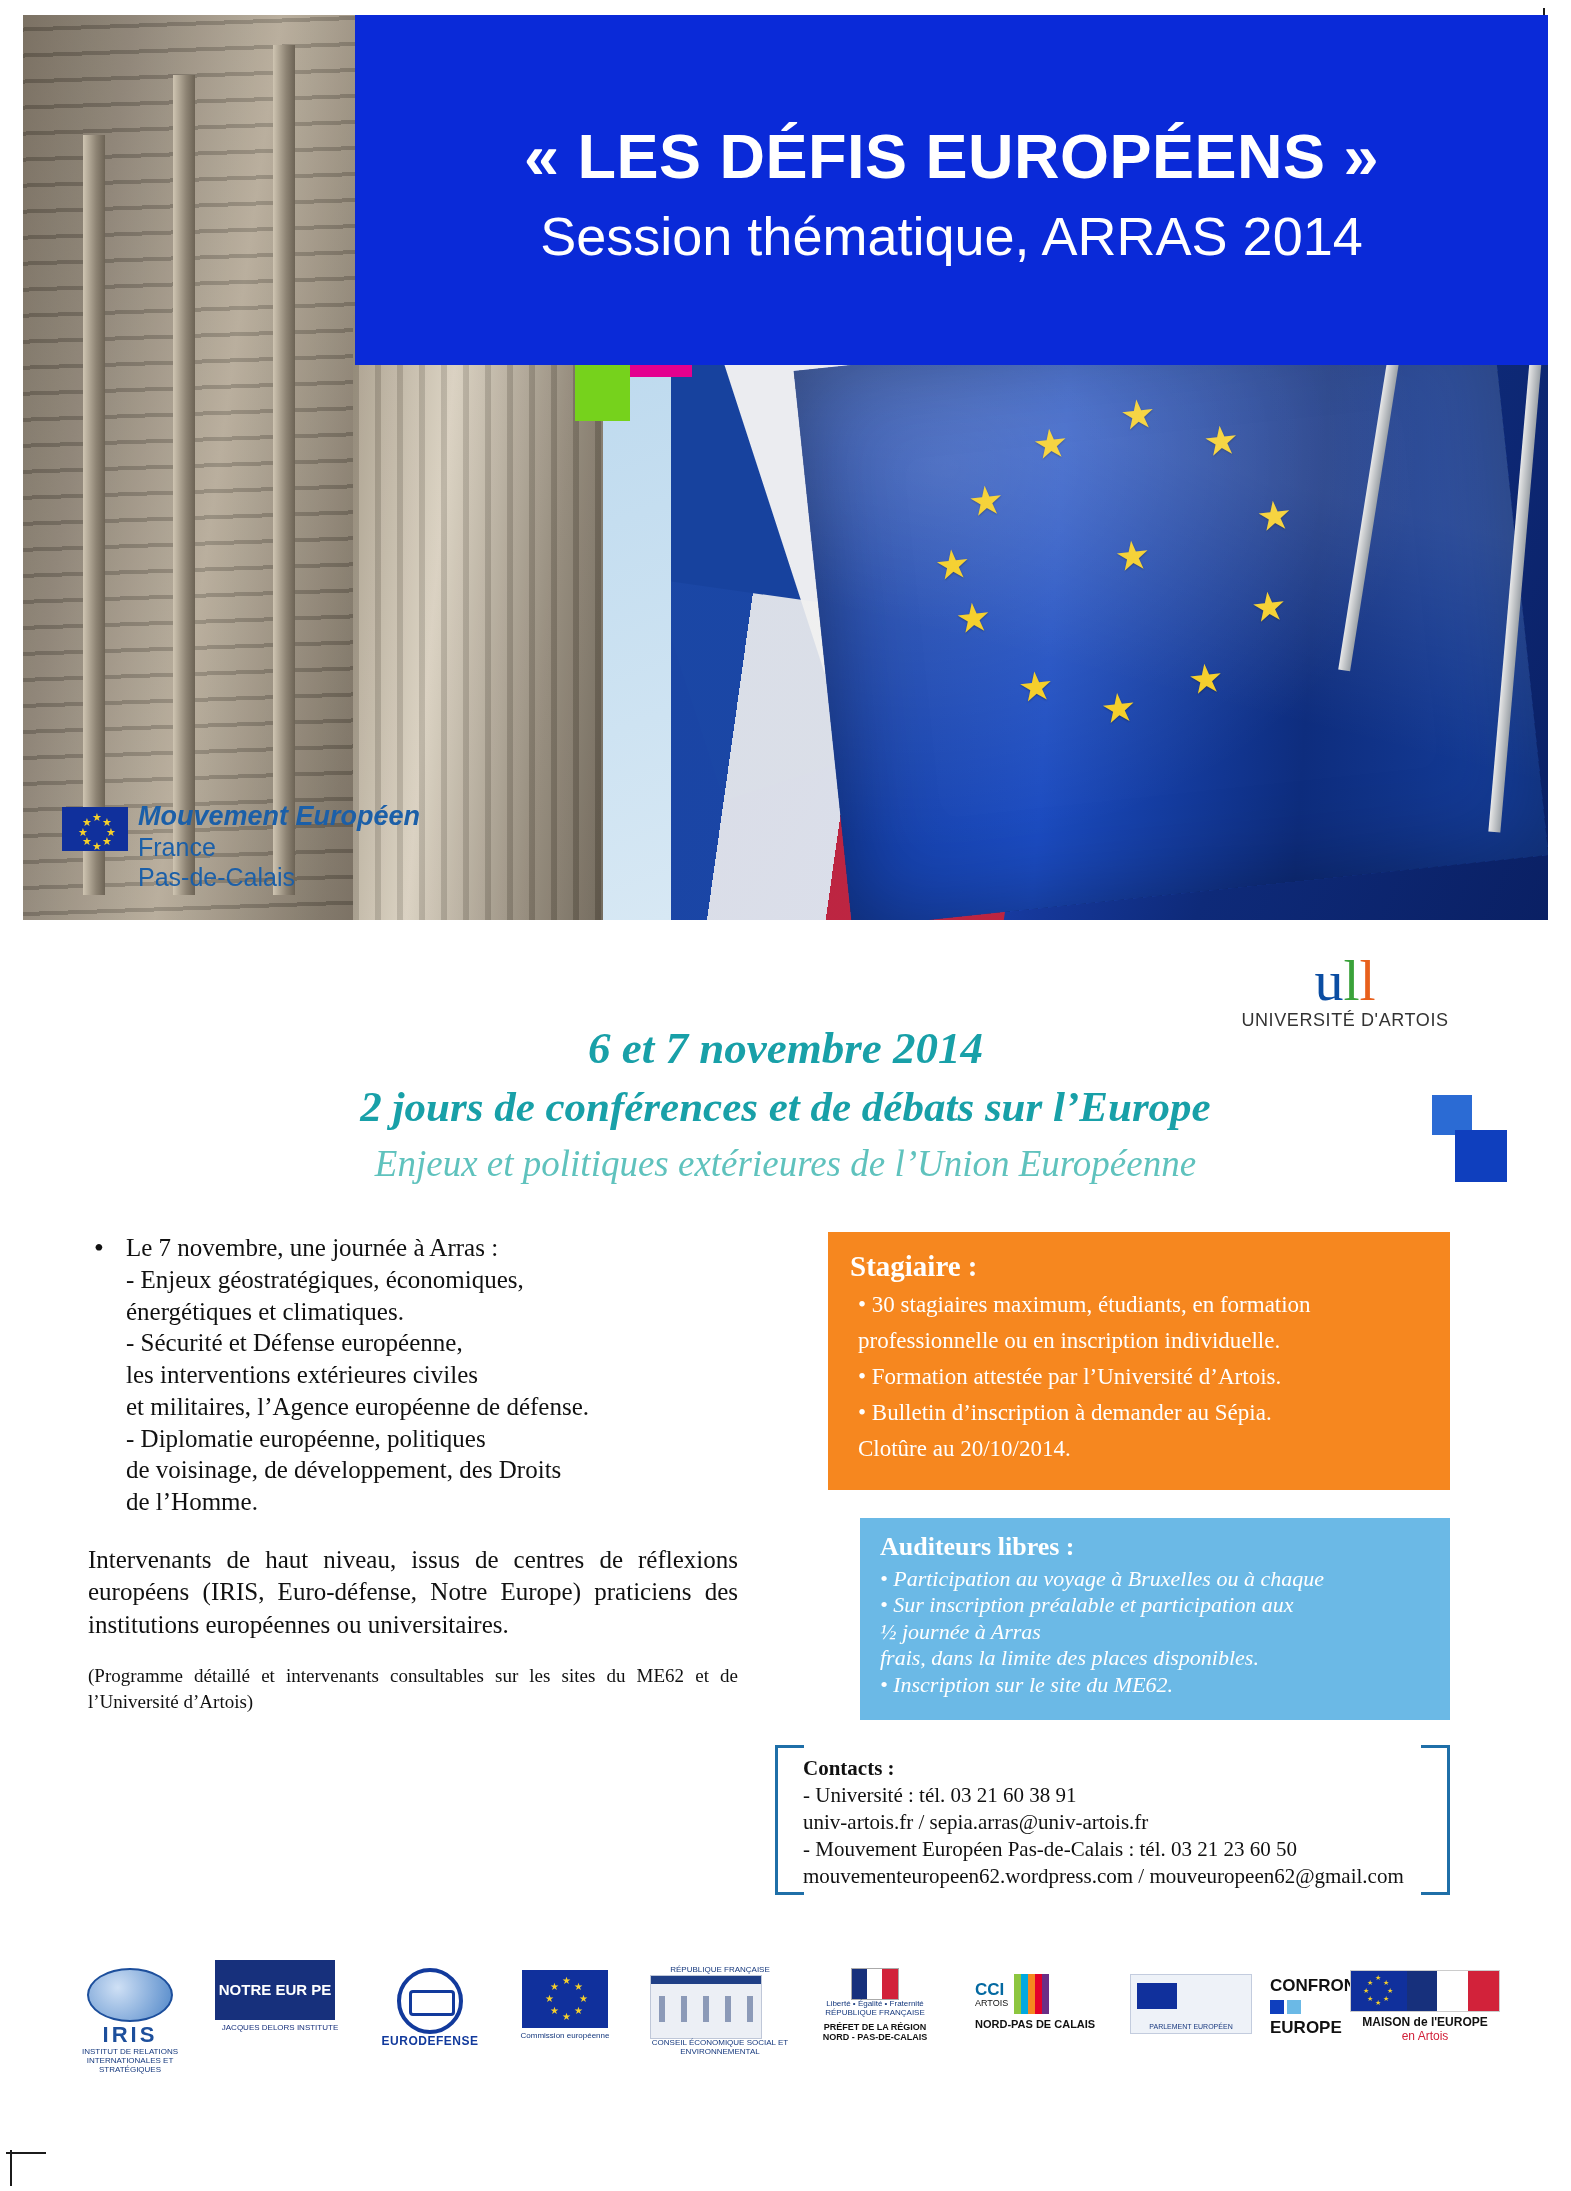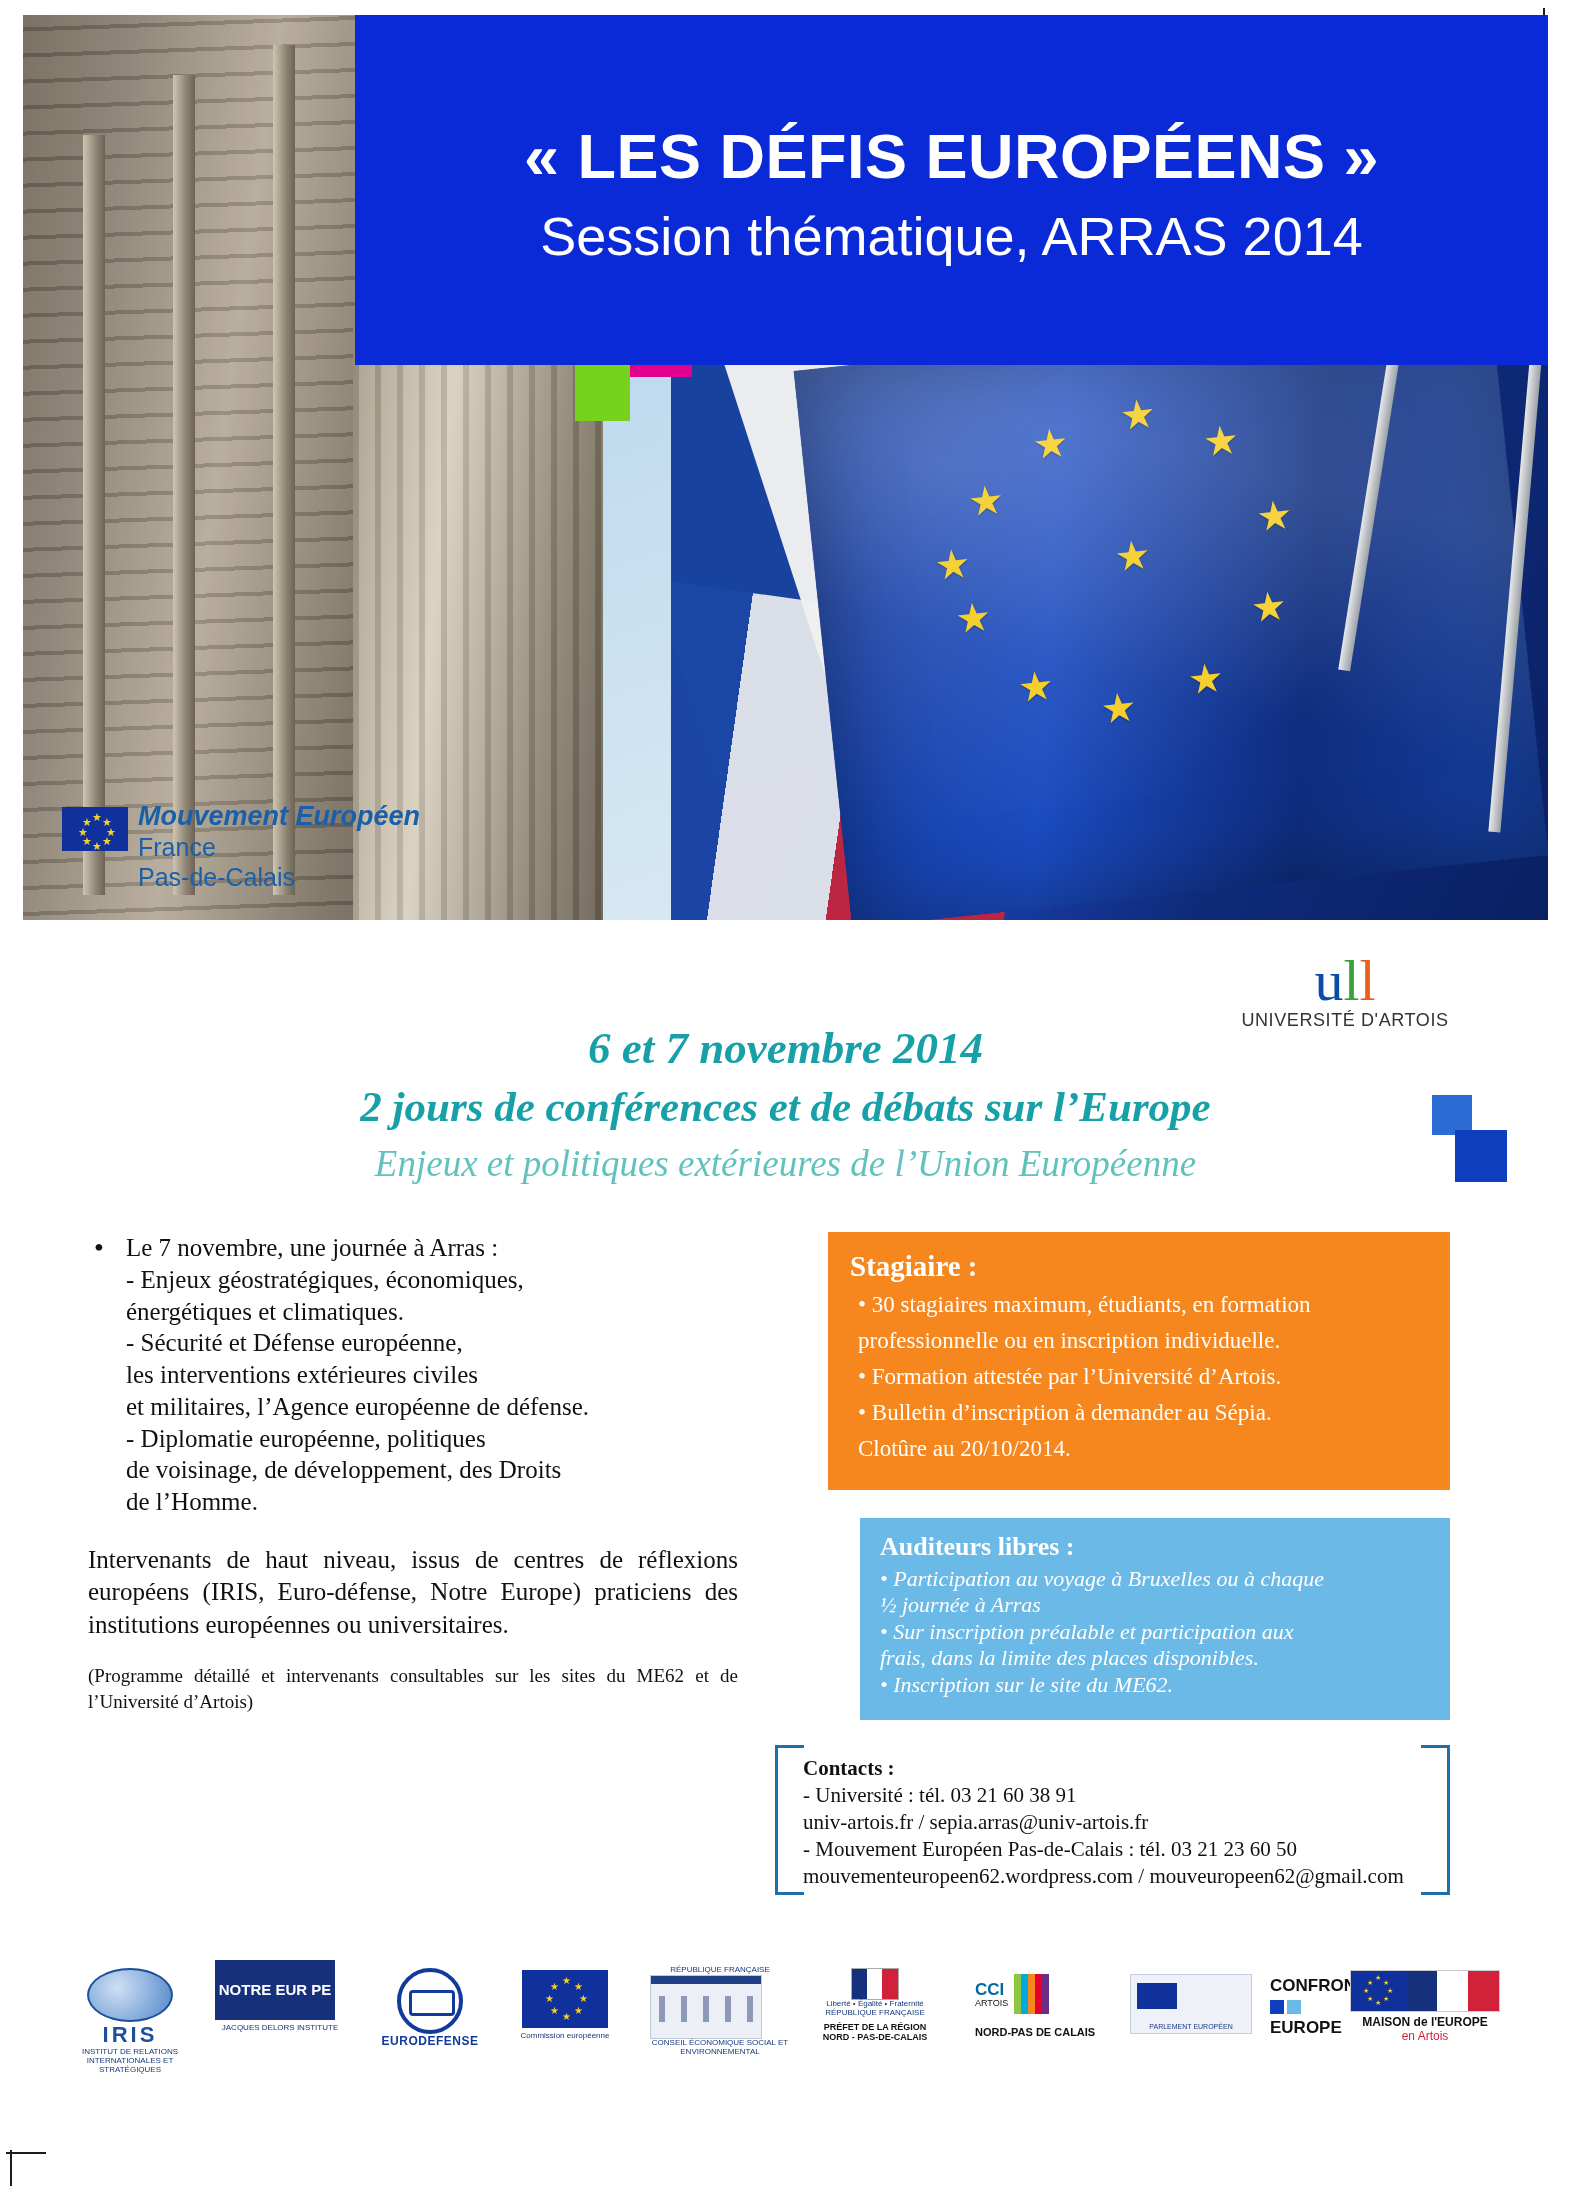--- a/index.html
+++ b/index.html
@@ -147,21 +147,21 @@
   .prefet{width:130px;height:62px;text-align:center;}
   .tri{width:46px;height:30px;margin:0 auto;background:linear-gradient(90deg,#17307c 0 33%,#fff 33% 66%,#d2223a 66% 100%);border:1px solid #aaa;}
   .prefet .t{font-family:"Liberation Sans",sans-serif;font-weight:bold;font-size:9px;color:#111;margin-top:4px;line-height:1.2;}
 
   .cci{width:128px;height:64px;}
   .cci .top{display:flex;align-items:center;}
   .cci .cname{font-family:"Liberation Sans",sans-serif;font-weight:bold;font-size:17px;color:#0369a1;line-height:1;}
   .cci .cart{font-family:"Liberation Sans",sans-serif;font-size:9px;color:#111;}
   .cci .bars{display:flex;margin-left:6px;}
   .cci .bars i{display:block;width:7px;height:40px;}
-  .cci .btm{font-family:"Liberation Sans",sans-serif;font-weight:bold;font-size:11px;color:#111;margin-top:12px;}
+  .cci .btm{font-family:"Liberation Sans",sans-serif;font-weight:bold;font-size:11px;color:#111;margin-top:4px;}
 
   .parl{width:120px;height:58px;background:#eef2f8;border:1px solid #c3ccde;position:relative;}
   .parl .mini{position:absolute;left:6px;top:8px;width:40px;height:26px;background:#10309c;}
   .parl .lbl{position:absolute;left:4px;bottom:3px;right:4px;font-family:"Liberation Sans",sans-serif;font-size:7px;color:#18387e;text-align:center;}
 
   .conf{width:170px;text-align:left;}
   .conf .c1{font-family:"Liberation Sans",sans-serif;font-weight:bold;font-size:17px;color:#111;}
   .conf .c2{font-family:"Liberation Sans",sans-serif;font-weight:bold;font-size:17px;color:#111;}
   .conf .sqs{margin-top:4px;}
   .conf .sqs i{display:inline-block;width:14px;height:14px;margin-right:3px;}
@@ -273,22 +273,22 @@
   <p>• 30 stagiaires maximum, étudiants, en formation</p>
   <p>professionnelle ou en inscription individuelle.</p>
   <p>• Formation attestée par l’Université d’Artois.</p>
   <p>• Bulletin d’inscription à demander au Sépia.</p>
   <p>Clotûre au 20/10/2014.</p>
 </div>
 
 <div class="bluebox">
   <h3>Auditeurs libres :</h3>
   <p>• Participation au voyage à Bruxelles ou à chaque</p>
+  <p>• Sur inscription préalable et participation aux</p>
   <p>½ journée à Arras</p>
-  <p>• Sur inscription préalable et participation aux</p>
   <p>frais, dans la limite des places disponibles.</p>
   <p>• Inscription sur le site du ME62.</p>
 </div>
 
 <div class="contacts">
   <div class="br l"></div>
   <div class="br r"></div>
   <div style="margin-left:14px;">
     <div><b>Contacts :</b></div>
     <div>- Université : tél. 03 21 60 38 91</div>

